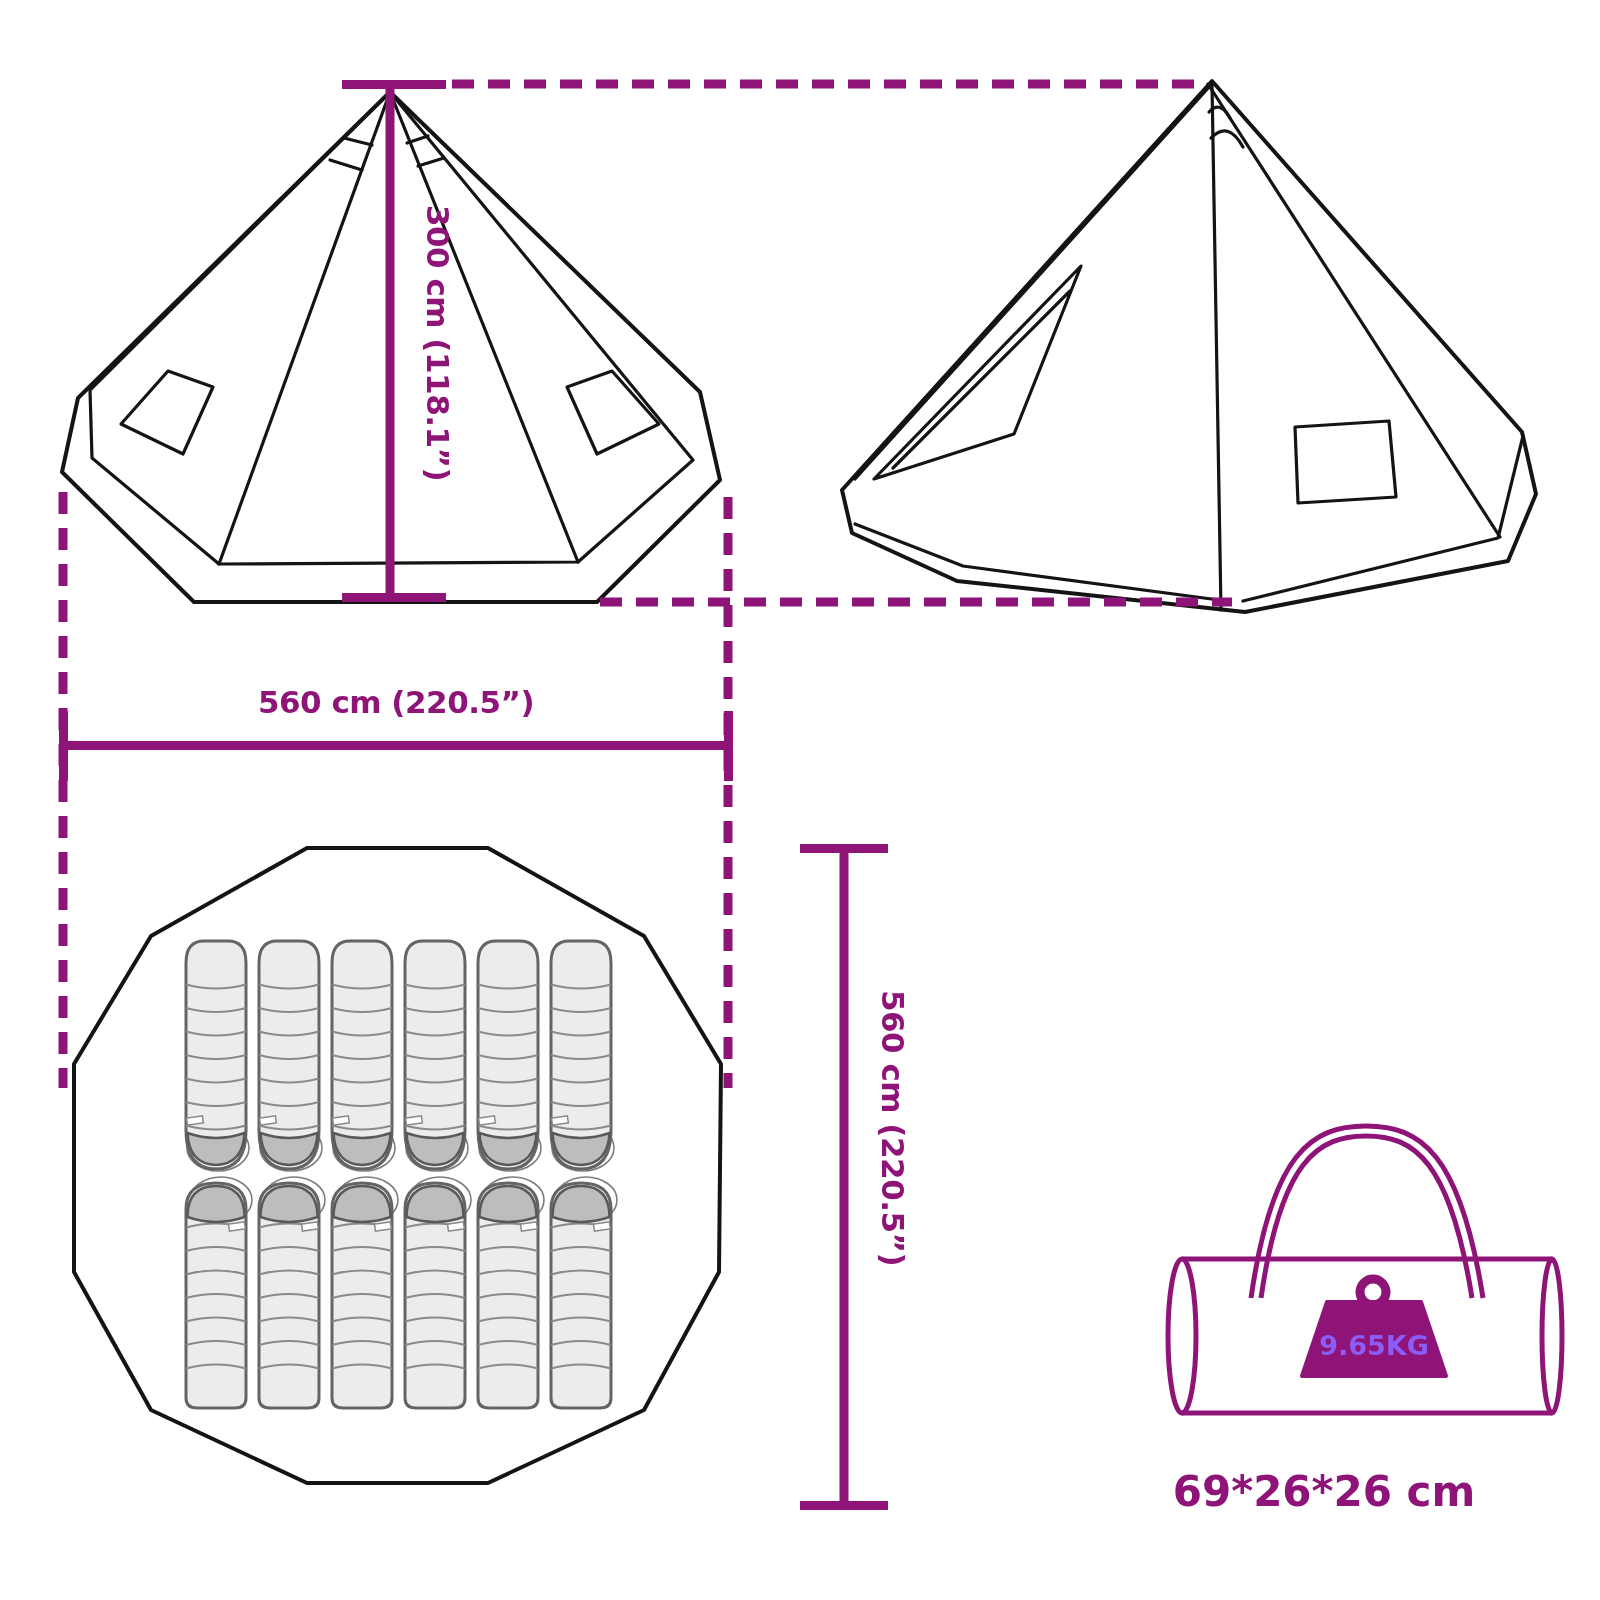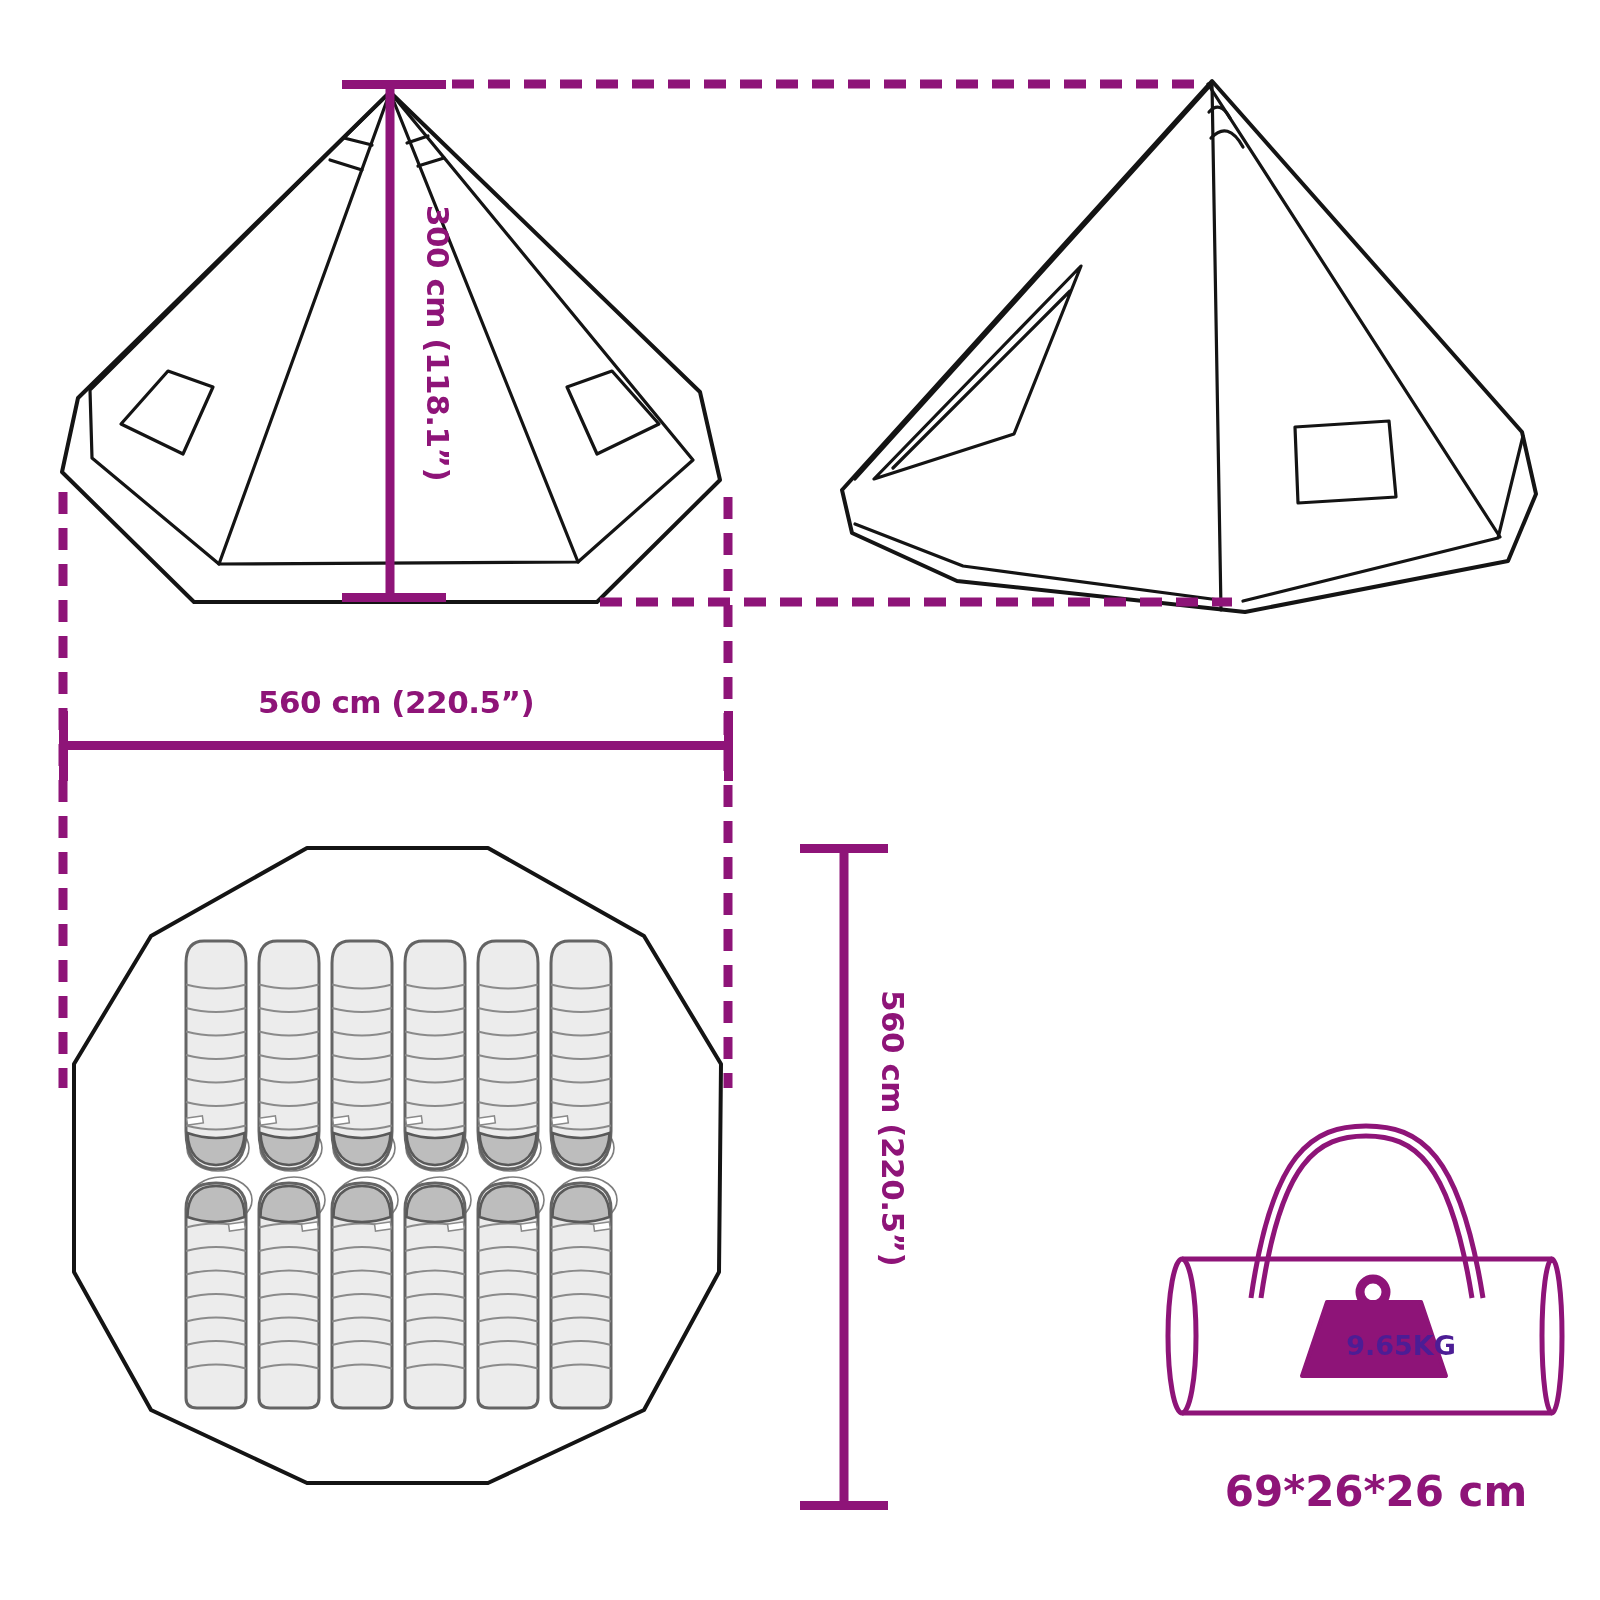--- a/index.html
+++ b/index.html
@@ -24,21 +24,21 @@
   .bag-seg  { fill:none; stroke:#8A8A8A; stroke-width:2.2; }
   .bag-hood { fill:#BDBDBD; stroke:#595959; stroke-width:2.5; }
   .bag-zip  { fill:#ffffff; stroke:#8A8A8A; stroke-width:1.5; }
   
   .dim-label {
     position:absolute; color:var(--accent); font-weight:700; font-size:31px;
     white-space:nowrap; letter-spacing:-0.5px; user-select:none;
   }
   .rot { transform:translate(-50%,-50%) rotate(90deg); }
   .hcenter { transform:translateX(-50%); }
-  #weight-label { color:#4c1d95; font-size:27px; transform:translate(-50%,-50%); letter-spacing:0;margin-left:27px; }
+  #weight-label { color:#8b5cf6; font-size:27px; transform:translate(-50%,-50%); letter-spacing:0; }
   #bag-size-label { font-size:42px; letter-spacing:0; }
 </style>
 </head>
 <body>
 
 <div class="stage">
 
   <svg width="1600" height="1600" viewBox="0 0 1600 1600">
 
     <g>
@@ -189,14 +189,14 @@
   </svg>
 
   <div class="dim-label rot" id="height-label" style="left:438px; top:343px;">300 cm (118.1”)</div>
 
   <div class="dim-label hcenter" id="width-label" style="left:396px; top:684px;">560 cm (220.5”)</div>
 
   <div class="dim-label rot" id="depth-label" style="left:893px; top:1128px;">560 cm (220.5”)</div>
 
   <div class="dim-label" id="weight-label" style="left:1374px; top:1345px;">9.65KG</div>
 
-  <div class="dim-label hcenter" id="bag-size-label" style="left:1376px; top:1467px;">69*26*26 cm</div>
+  <div class="dim-label hcenter" id="bag-size-label" style="left:1324px; top:1467px;">69*26*26 cm</div>
 </div>
 
 </body></html>

